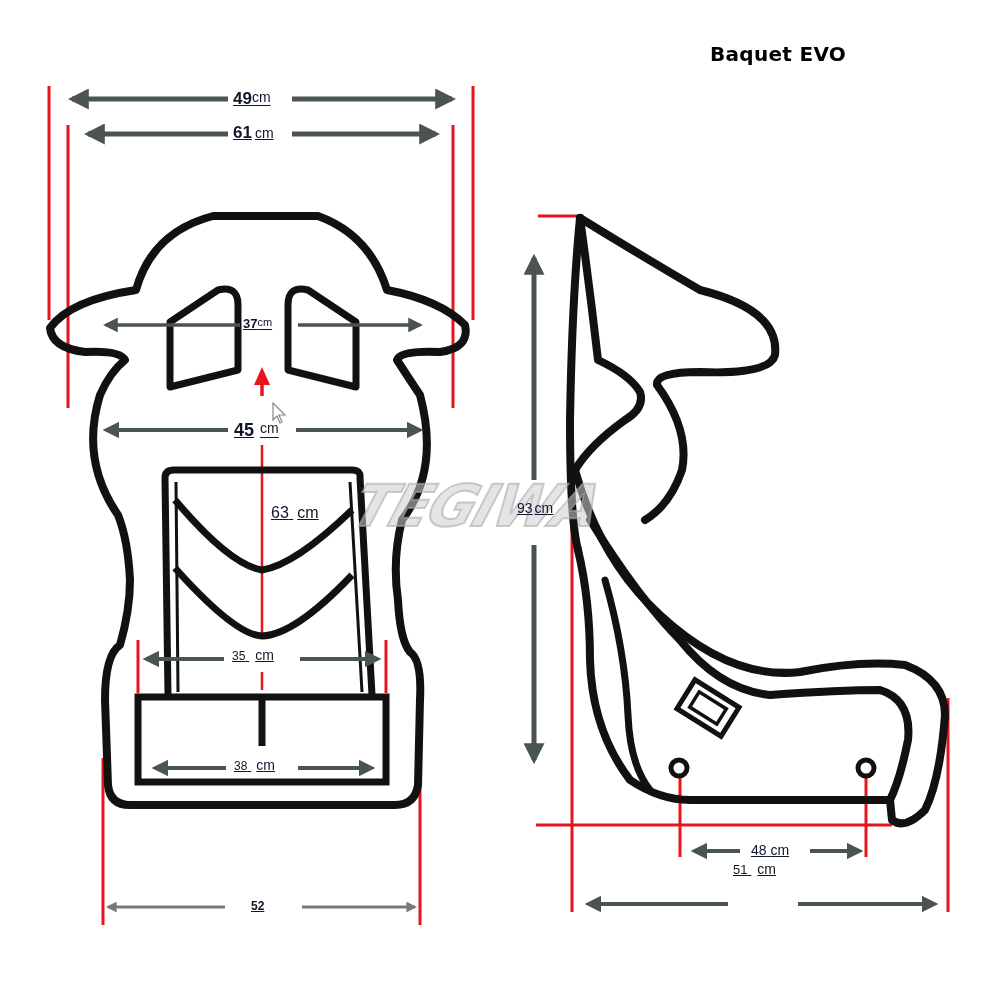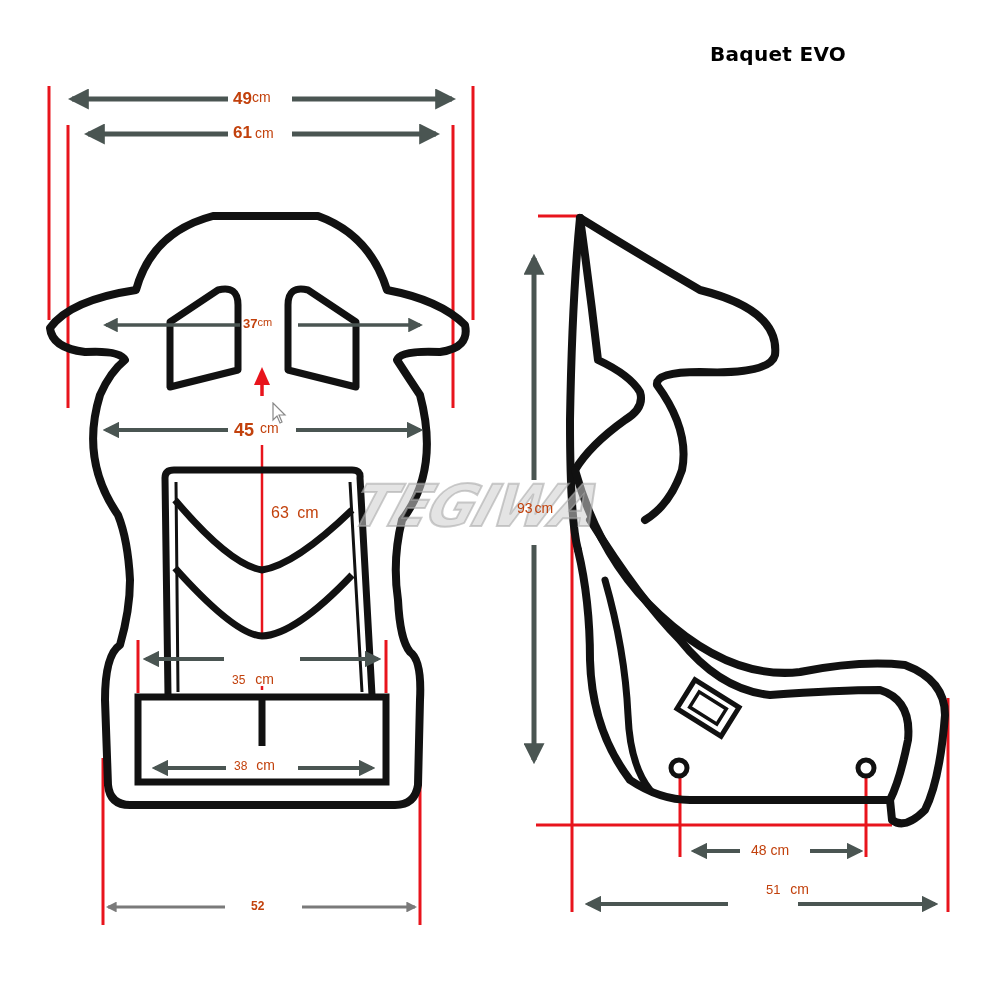--- a/index.html
+++ b/index.html
@@ -2,21 +2,21 @@
 <html><head>
 <meta charset="utf-8">
 <style>
   html, body { margin: 0; padding: 0; background: #ffffff; }
   body { width: 1000px; height: 1000px; overflow: hidden; position: relative; font-family: "Liberation Sans", "DejaVu Sans", sans-serif; }
   #canvas { position: absolute; left: 0; top: 0; width: 1000px; height: 1000px; }
   .title {
     position: absolute; left: 710px; top: 42px; font-size: 20px; font-weight: bold;
     color: #000000; letter-spacing: 0.3px; font-family: "DejaVu Sans", sans-serif;
   }
-  .lbl { position: absolute; color: #c2410c; white-space: nowrap; line-height: 1; background: #fff; padding: 0 3px; }
+  .lbl { position: absolute; color: #0f172a; white-space: nowrap; line-height: 1; background: #fff; padding: 0 3px; text-decoration: underline; }
   .lbl .num { font-weight: bold; }
   .lbl .unit { font-weight: normal; }
   .lbl.nobg { background: transparent; }
   .wm {
     position: absolute; left: 355px; top: 472px; font-size: 58px; font-style: italic; font-weight: bold;
     color: rgba(205,205,205,0.55); -webkit-text-stroke: 2px rgba(170,170,170,0.6);
     letter-spacing: -2px; transform: skewX(-18deg); font-family: "DejaVu Sans", sans-serif;
   }
 </style>
 </head>
@@ -141,39 +141,39 @@
 <div class="lbl nobg" style="left:240px;top:317px;font-size:13px;text-align:center;">
   <span class="num">37</span><span class="unit" style="font-size:11px;vertical-align:top;">cm</span>
 </div>
 <div class="lbl nobg" style="left:231px;top:421px;font-size:18px;">
   <span class="num">45</span><span class="unit" style="font-size:14px;margin-left:6px;vertical-align:top;">cm</span>
 </div>
 <div class="lbl nobg" style="left:268px;top:505px;font-size:16px;">
   <span class="num" style="font-weight:normal;">63</span>
   <span class="unit" style="margin-left:4px;">cm</span>
 </div>
-<div class="lbl" style="left:229px;top:672px;font-size:14px;">
+<div class="lbl" style="left:229px;top:648px;font-size:14px;">
   <span class="num" style="font-weight:normal;font-size:12px;">35</span>
   <span class="unit" style="margin-left:6px;">cm</span>
 </div>
 <div class="lbl" style="left:231px;top:758px;font-size:14px;">
   <span class="num" style="font-weight:normal;font-size:12px;">38</span>
   <span class="unit" style="margin-left:5px;">cm</span>
 </div>
 <div class="lbl" style="left:248px;top:900px;font-size:12px;">
   <span class="num">52</span><span class="unit"></span>
 </div>
 
 <div class="lbl nobg" style="left:494px;top:501px;font-size:14px;">
   <span class="num" style="font-weight:normal;margin-left:20px;">93</span><span class="unit" style="margin-left:2px;">cm</span>
 </div>
 <div class="lbl" style="left:748px;top:843px;font-size:14px;">
   <span class="num" style="font-weight:normal;">48</span>
   <span class="unit">cm</span>
 </div>
-<div class="lbl" style="left:730px;top:882px;font-size:14px;margin-left:33px;">
+<div class="lbl" style="left:730px;top:862px;font-size:14px;">
   <span class="num" style="font-weight:normal;font-size:13px;">51</span>
   <span class="unit" style="margin-left:6px;">cm</span>
 </div>
 
 <svg style="position:absolute;left:272px;top:402px;" width="16" height="24" viewBox="0 0 16 24">
   <path d="M1,1 L1,18 L5,14 L8,21 L10,20 L7,13 L13,13 z" fill="#fff" stroke="#888" stroke-width="1.2"></path>
 </svg>
 
 </body></html>

